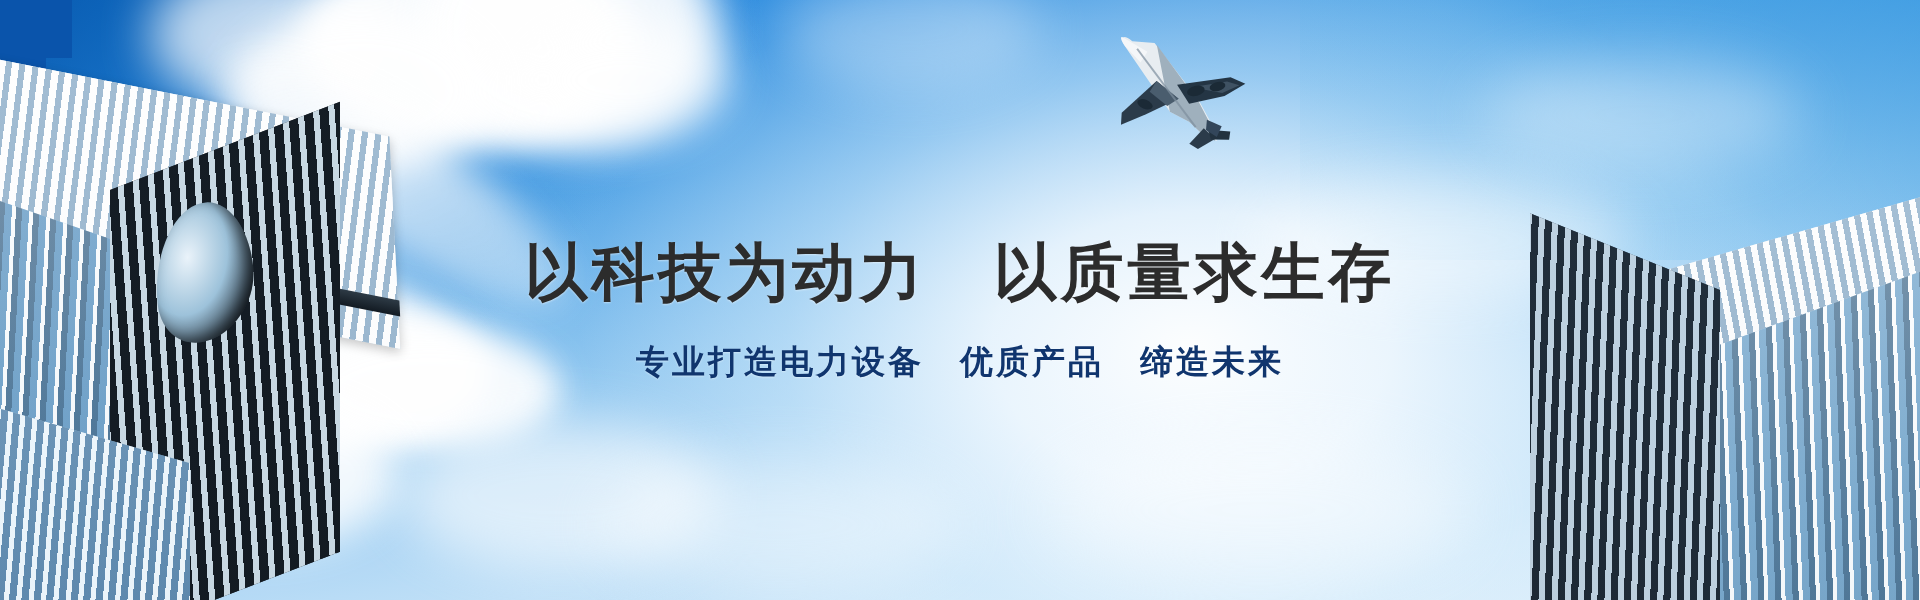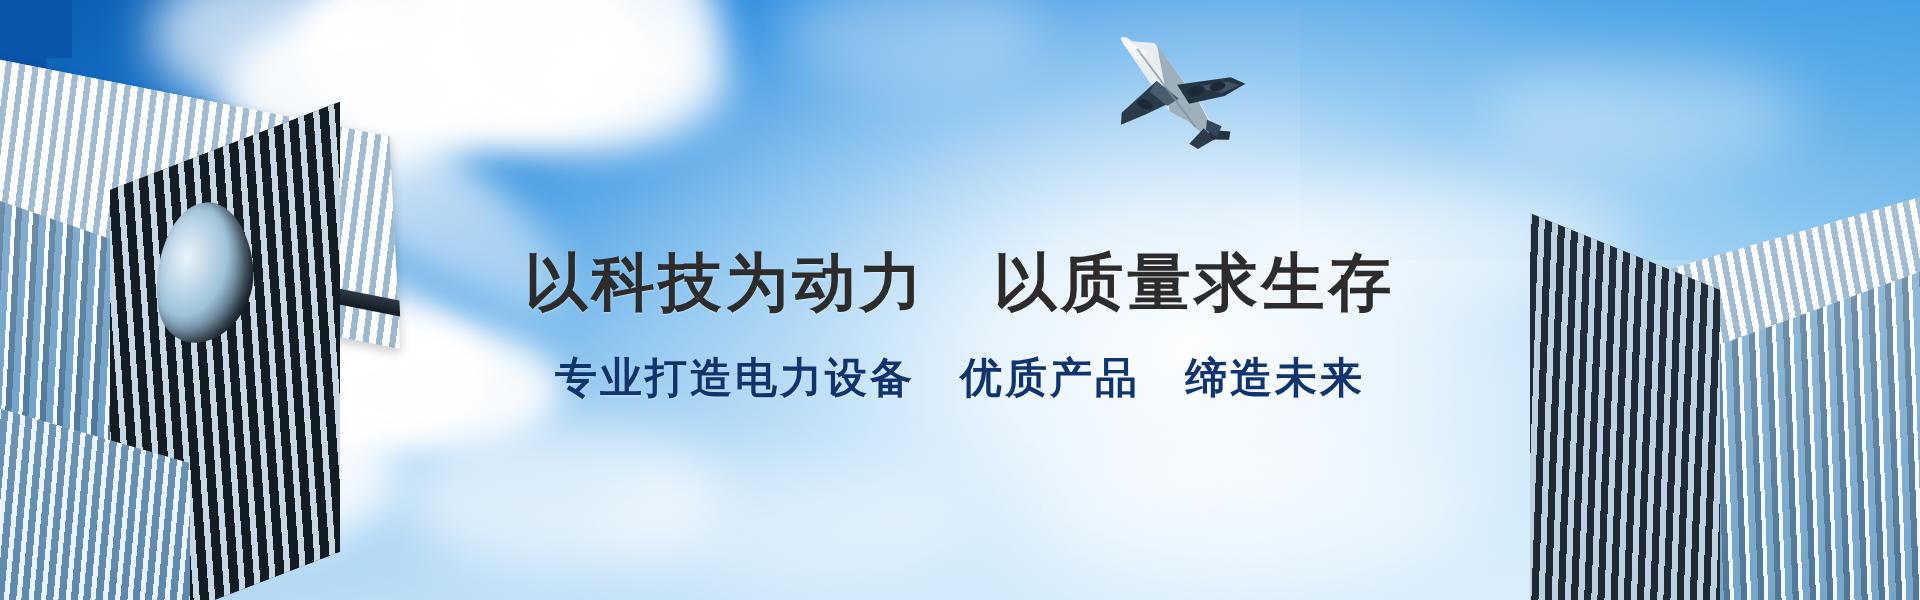--- a/index.html
+++ b/index.html
@@ -211,36 +211,36 @@
     position:absolute;
     left:1100px; top:18px;
     width:170px; height:150px;
     transform:rotate(-6deg);
   }
 
   
   .text-wrap {
     position:absolute;
     left:0; right:0;
-    top:246px;
+    top:236px;
     text-align:center;
     z-index:40;
   }
   .headline {
     font-size:63px;
     font-weight:bold;
     color:#2c2c2c;
     letter-spacing:4px;
     line-height:1.15;
     white-space:pre;
     text-shadow:0 1px 2px rgba(255,255,255,0.45);
   }
   .subline {
     margin-top:32px;
-    font-size:42px;
+    font-size:33px;
     font-weight:bold;
     color:#10356e;
     letter-spacing:3px;
     white-space:pre;
     text-shadow:0 1px 2px rgba(255,255,255,0.4);
   }
 </style>
 </head>
 <body>
 

